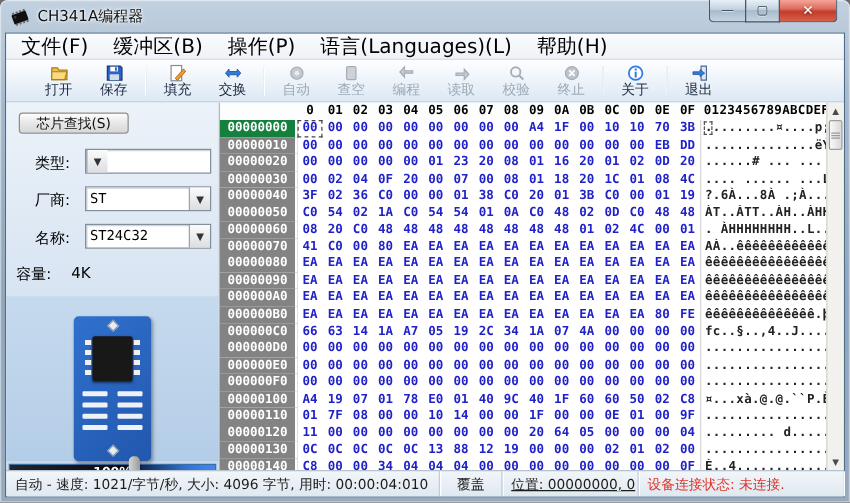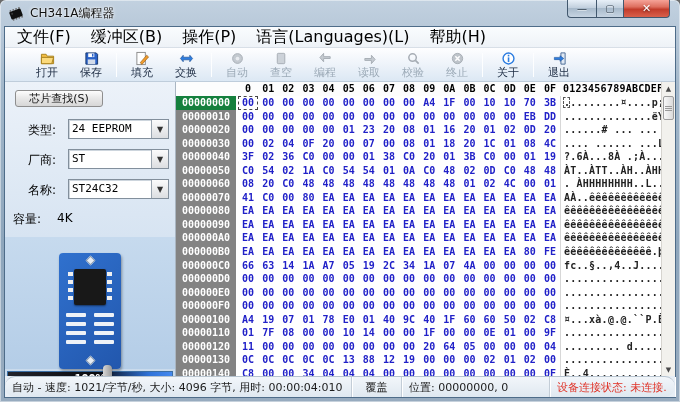--- a/index.html
+++ b/index.html
@@ -106,26 +106,26 @@
   .scr-arrow { position:absolute; left:0; right:0; height:13px; display:flex; align-items:center;
                justify-content:center; font-size:7px; color:#4a4a4a; }
   .scr-arrow.up { top:0; } .scr-arrow.down { bottom:0; }
   .scr-thumb { position:absolute; top:14px; left:1px; right:1px; height:24px; border:1px solid #9d9d9d;
                border-radius:2px; background:linear-gradient(90deg,#f8f8f8,#dadada);
                display:flex; flex-direction:column; align-items:center; justify-content:center; gap:1px; }
   .scr-thumb i { display:block; width:7px; height:1px; background:#9a9a9a; }
 
   
   .statusbar { height:21px; display:flex; align-items:center; font-size:11px; color:#1c1c1c;
-               background:linear-gradient(180deg,#f2f6fa,#dfe8f0); border-top:1px solid #b6c3cf;border-radius:10px; }
+               background:linear-gradient(180deg,#f2f6fa,#dfe8f0); border-top:1px solid #b6c3cf; }
   .seg { padding:0 7px; height:100%; display:flex; align-items:center; border-right:1px solid #c3cdd7;
          box-shadow:1px 0 0 #fff; white-space:nowrap; overflow:hidden; }
   .seg.s-left { width:347px; }
   .seg.s-ovr { width:50px; justify-content:center; }
-  .seg.s-pos { width:148px; }
+  .seg.s-pos { width:109px;text-decoration:underline; }
   .seg.s-dev { flex:1; color:#e03328; border-right:none; }
 </style>
 </head>
 <body>
 
 <div class="window">
 
   <div class="titlebar">
     <span style="display:inline-flex">
       <svg width="16" height="16" viewBox="0 0 16 16">
@@ -276,21 +276,20 @@
       </div>
 
     <div class="main">
 
       <div class="sidepanel">
         <button class="chip-search-btn">芯片查找(S)</button>
 
         <div class="field-row">
           <span class="flabel">类型:</span>
           <span class="combo">
-            <span class="combo-value">24 EEPROM</span>
             <span class="combo-arrow">▼</span>
           </span>
         </div>
         <div class="field-row">
           <span class="flabel">厂商:</span>
           <span class="combo">
             <span class="combo-value">ST</span>
             <span class="combo-arrow">▼</span>
           </span>
         </div>

